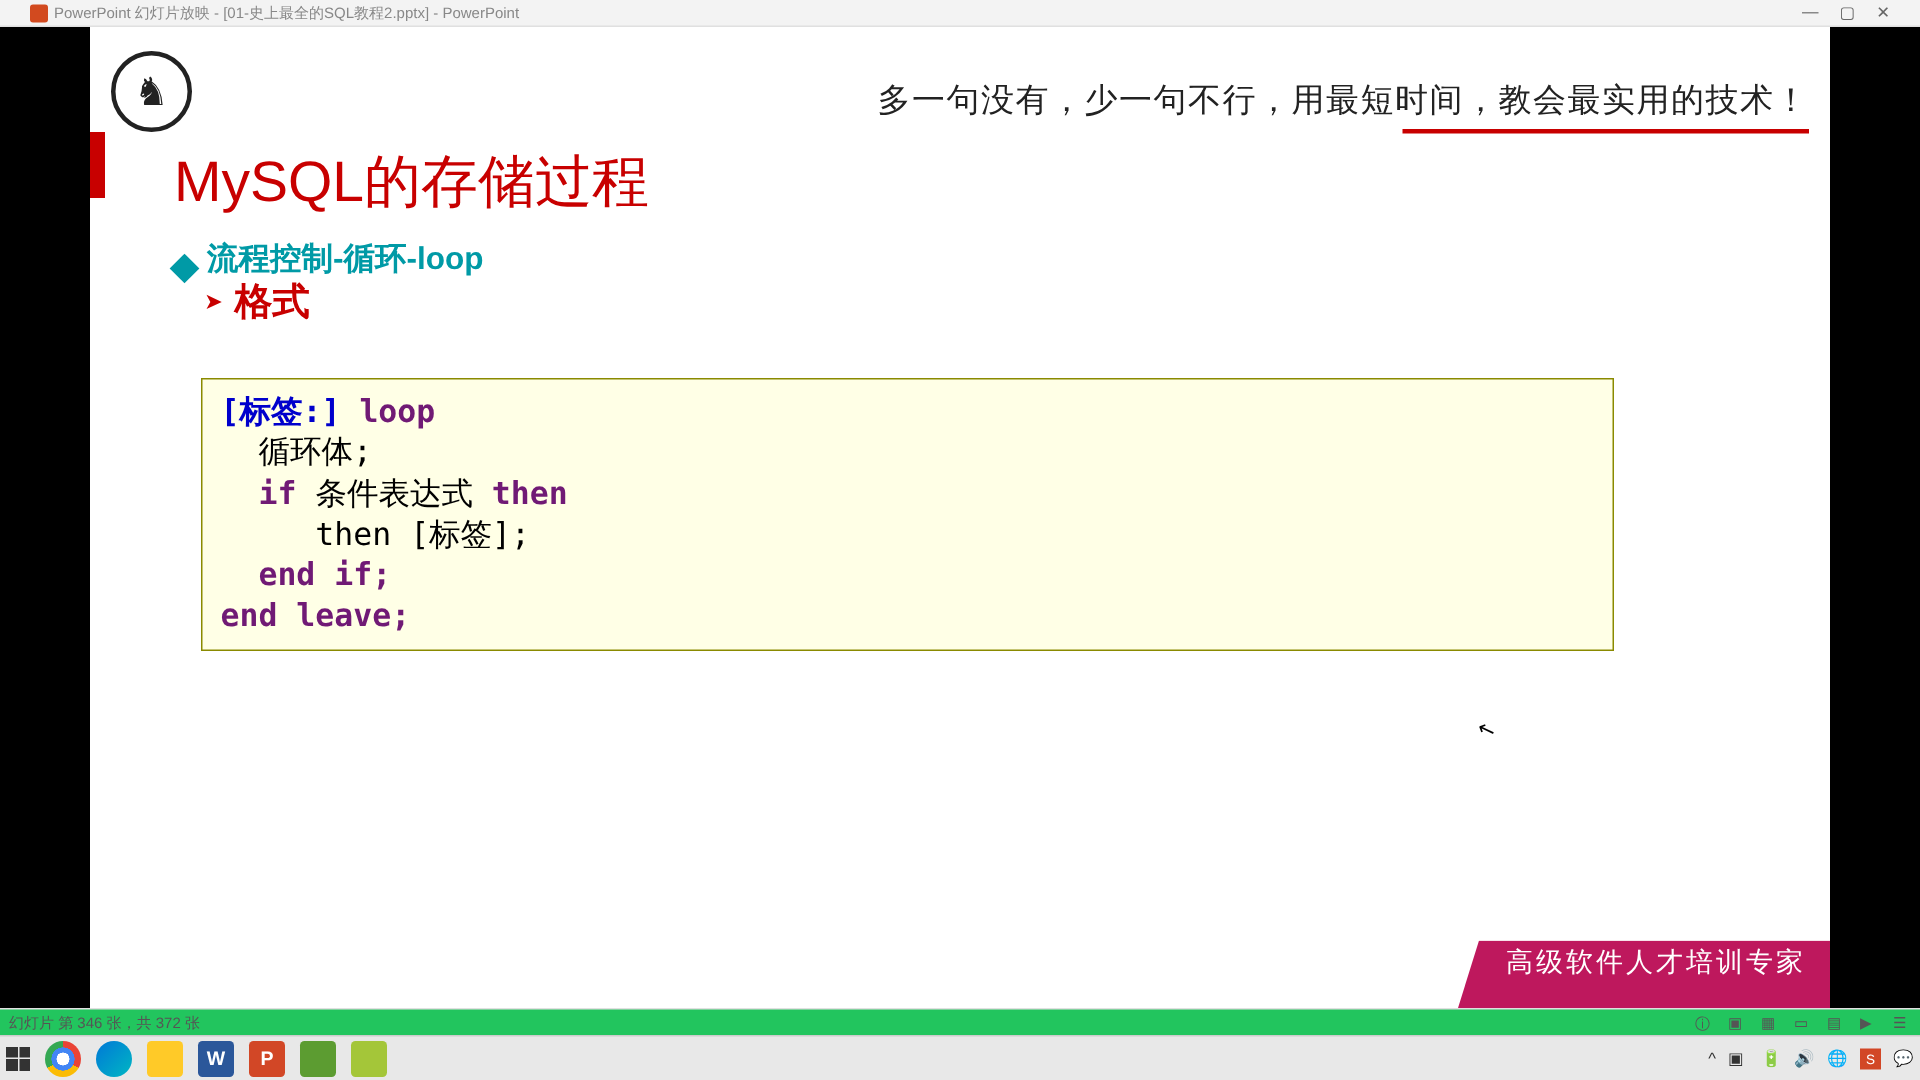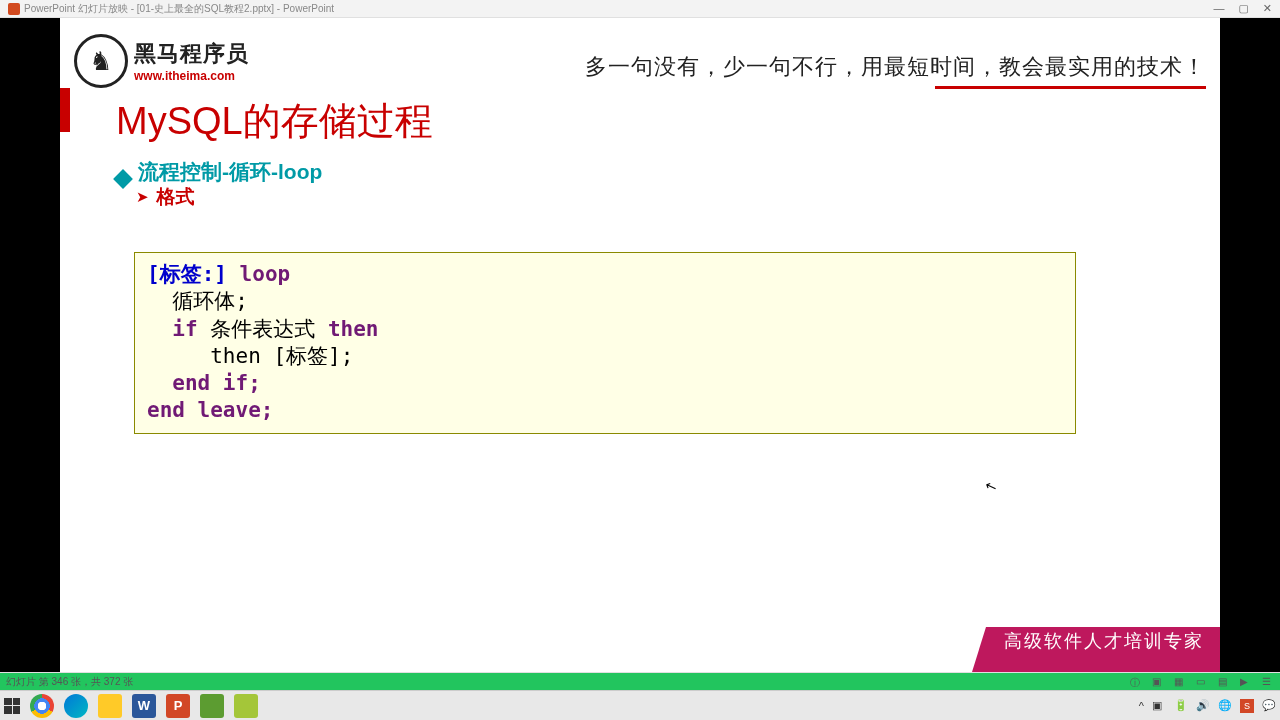--- a/index.html
+++ b/index.html
@@ -1,17 +1,17 @@
 <!DOCTYPE html>
 <html><head>
 <meta charset="utf-8">
 <style>
   * { margin: 0; padding: 0; box-sizing: border-box; }
   html, body { width: 1280px; height: 720px; font-family: "Microsoft YaHei", sans-serif; overflow: hidden; background: #fff; }
-  .titlebar { height: 18px; background: #f3f3f3; display: flex; align-items: center; padding: 0 8px; font-size: 10px; color: #888; border-bottom: 1px solid #e0e0e0; }
+  .titlebar { height: 18px; background: #f3f3f3; display: flex; align-items: center; padding: 0 20px; font-size: 10px; color: #888; border-bottom: 1px solid #e0e0e0; }
   .title-icon { width: 12px; height: 12px; background: #d24a1f; border-radius: 2px; margin-right: 4px; }
   .title-text { flex: 1; }
   .win-controls { display: flex; gap: 14px; color: #666; font-size: 11px; }
   .win-btn { cursor: pointer; }
 
   .stage { position: relative; height: 654px; background: #000; display: flex; justify-content: center; }
   .slide { width: 1160px; height: 654px; background: #fff; position: relative; }
 
   .red-stub { position: absolute; left: 0; top: 70px; width: 10px; height: 44px; background: #c80000; }
 
@@ -24,21 +24,21 @@
   .tagline { font-family: "KaiTi","STKaiti",serif; font-size: 22px; color: #222; letter-spacing: 1px; padding-top: 18px; }
   .header-underline { position: absolute; left: 875px; right: 14px; top: 68px; height: 3px; background: #c80000; }
 
   .slide-title { position: absolute; left: 56px; top: 78px; font-size: 38px; color: #c80000; font-family: "Microsoft YaHei", sans-serif; }
   .subtitle { position: absolute; left: 56px; top: 140px; display: flex; align-items: flex-end; gap: 8px; }
   .diamond { width: 14px; height: 14px; background: #009aa6; transform: rotate(45deg); }
   .subtitle-text { font-size: 21px; font-weight: bold; color: #009aa6; }
 
   .format-label { position: absolute; left: 76px; top: 166px; display: flex; align-items: center; gap: 8px; }
   .arrow-red { color: #c80000; font-size: 15px; }
-  .format-text { font-size: 19px; font-weight: bold; color: #c80000; }
+  .format-text { font-size: 25px; font-weight: bold; color: #c80000; }
 
   .code-box { position: absolute; left: 74px; top: 234px; width: 942px; border: 1px solid #8a8a00; background: #ffffe6; padding: 8px 12px; font-family: Consolas, monospace; font-size: 21px; line-height: 1.3; }
   .kw { color: #701a75; font-weight: bold; }
   .br { color: #0000cc; font-weight: bold; }
 
   .cursor { position: absolute; left: 925px; top: 460px; font-size: 14px; color: #000; transform: rotate(-20deg); }
 
   .footer-ribbon { position: absolute; right: 0; bottom: 0; height: 45px; background: #be185d; color: #fff; font-family: "KaiTi","STKaiti",serif; font-size: 18px; padding: 2px 16px 0 32px; clip-path: polygon(14px 0, 100% 0, 100% 100%, 0 100%); letter-spacing: 2px; }
 
   .statusbar { height: 18px; background: #22c55e; display: flex; align-items: center; padding: 0 6px; font-size: 10px; color: #555; justify-content: space-between; border-top: 1px solid #e0e0e0; }
@@ -72,24 +72,20 @@
   </div>
 </div>
 
 <div class="stage">
   <div class="slide">
     <div class="red-stub"></div>
 
     <div class="slide-header">
       <div class="logo-block">
         <div class="logo-circle">♞</div>
-        <div class="logo-text-wrap">
-          <div class="logo-text-cn">黑马程序员</div>
-          <div class="logo-text-url">www.itheima.com</div>
-        </div>
       </div>
       <div class="tagline">多一句没有，少一句不行，用最短时间，教会最实用的技术！</div>
     </div>
     <div class="header-underline"></div>
 
     <div class="slide-title">MySQL的存储过程</div>
 
     <div class="subtitle">
       <div class="diamond"></div>
       <div class="subtitle-text">流程控制-循环-loop</div>

